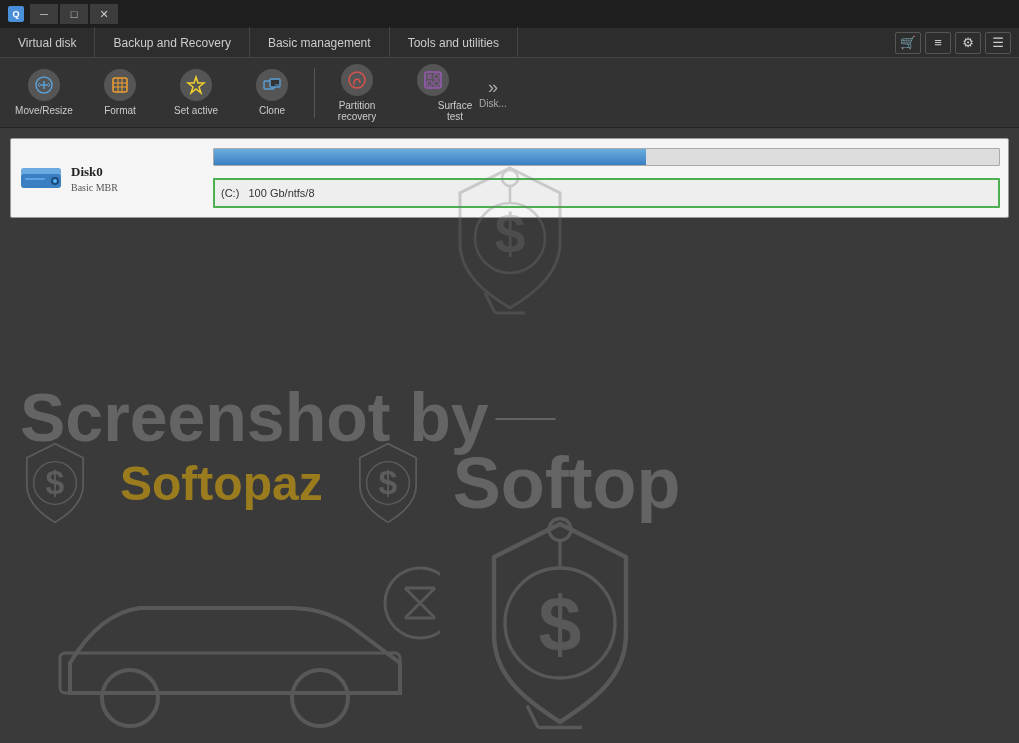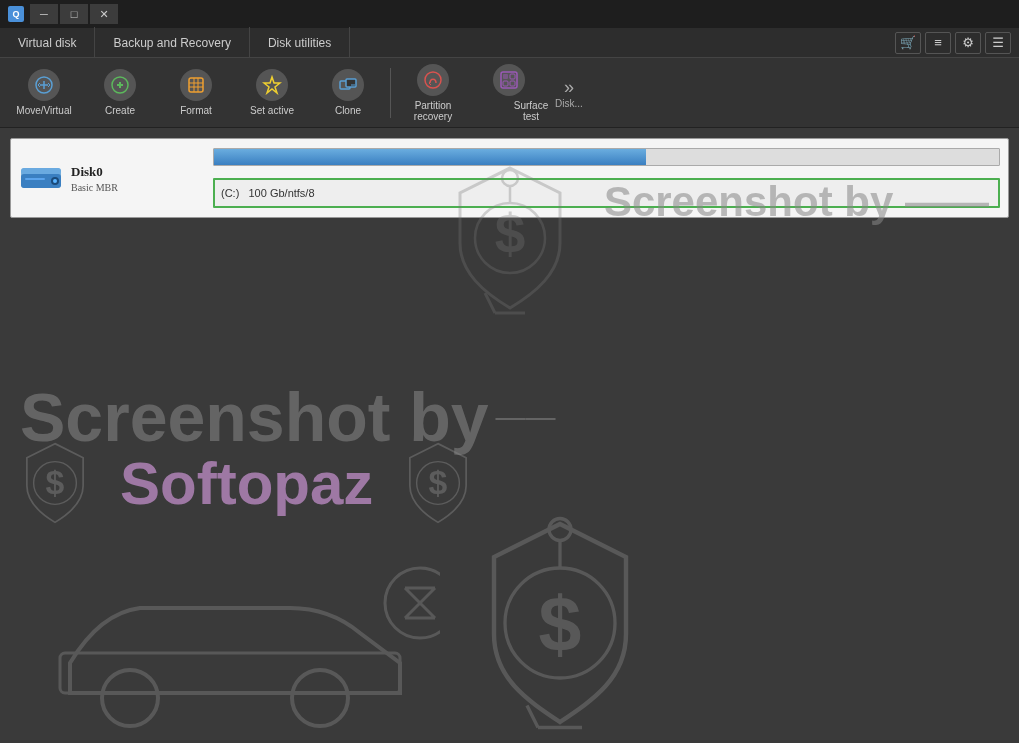--- a/index.html
+++ b/index.html
@@ -281,53 +281,47 @@
   </div>
 
   <div class="menu-bar">
     <div class="menu-tab">
       <span>Virtual disk</span>
     </div>
     <div class="menu-tab">
       <span>Backup and Recovery</span>
     </div>
     <div class="menu-tab">
-      <span>Disk utilities</span>
+      <span>Basic management</span>
+    </div>
+    <div class="menu-tab">
+      <span>Tools and utilities</span>
     </div>
     <div class="menu-tab-spacer"></div>
     <div class="menu-icons">
       <button class="menu-icon-btn">🛒</button>
       <button class="menu-icon-btn">≡</button>
       <button class="menu-icon-btn">⚙</button>
       <button class="menu-icon-btn">☰</button>
     </div>
   </div>
 
   <div class="toolbar">
     <button class="toolbar-btn">
       <div class="icon-circle blue">
         <svg width="20" height="20" viewBox="0 0 20 20">
           <circle cx="10" cy="10" r="8" fill="none" stroke="#5a9fd4" stroke-width="1.5"></circle>
           <path d="M6 10h8M10 6v8" stroke="#5a9fd4" stroke-width="1.5"></path>
           <path d="M4 10 L6 8 M4 10 L6 12" stroke="#5a9fd4" stroke-width="1"></path>
           <path d="M16 10 L14 8 M16 10 L14 12" stroke="#5a9fd4" stroke-width="1"></path>
         </svg>
       </div>
-      <span>Move/Virtual</span>
-    </button>
-
-    <button class="toolbar-btn">
-      <div class="icon-circle green">
-        <svg width="20" height="20" viewBox="0 0 20 20">
-          <circle cx="10" cy="10" r="8" fill="none" stroke="#5cb85c" stroke-width="1.5"></circle>
-          <path d="M7 10h6M10 7v6" stroke="#5cb85c" stroke-width="2"></path>
-        </svg>
-      </div>
-      <span>Create</span>
-    </button>
+      <span>Move/Resize</span>
+    </button>
+
 
     <button class="toolbar-btn">
       <div class="icon-circle orange">
         <svg width="20" height="20" viewBox="0 0 20 20">
           <rect x="3" y="3" width="14" height="14" rx="2" fill="none" stroke="#f0a030" stroke-width="1.5"></rect>
           <line x1="3" y1="8" x2="17" y2="8" stroke="#f0a030" stroke-width="1"></line>
           <line x1="3" y1="12" x2="17" y2="12" stroke="#f0a030" stroke-width="1"></line>
           <line x1="8" y1="3" x2="8" y2="17" stroke="#f0a030" stroke-width="1"></line>
           <line x1="12" y1="3" x2="12" y2="17" stroke="#f0a030" stroke-width="1"></line>
         </svg>
@@ -432,41 +426,39 @@
           <path d="M80 10 L130 35 L130 85 C130 115 105 135 80 150 C55 135 30 115 30 85 L30 35 Z" fill="none" stroke="#777" stroke-width="3"></path>
           <text x="80" y="95" text-anchor="middle" font-size="55" font-weight="900" fill="#777" font-family="Arial">$</text>
           <circle cx="80" cy="80" r="35" fill="none" stroke="#777" stroke-width="2.5"></circle>
           <line x1="55" y1="135" x2="65" y2="155" stroke="#777" stroke-width="3"></line>
           <line x1="65" y1="155" x2="95" y2="155" stroke="#777" stroke-width="3"></line>
           <circle cx="80" cy="20" r="8" fill="none" stroke="#777" stroke-width="2.5"></circle>
           <line x1="80" y1="28" x2="80" y2="45" stroke="#777" stroke-width="2.5"></line>
         </svg>
       </div>
 
-      <div style="position:absolute;top:50px;left:0;right:0;display:flex;align-items:center;justify-content:flex-end;padding-right:30px;opacity:0.55;">
-        <span style="font-size:42px;font-weight:900;color:#888;font-family:Arial;">Screenshot by ——</span>
-      </div>
 
       <div style="position:absolute;top:250px;left:0;right:0;display:flex;align-items:center;gap:7px;padding-left:20px;opacity:0.55;">
         <span style="font-size:68px;font-weight:900;color:#888;font-family:Arial;">Screenshot by</span>
         <span style="font-size:30px;color:#888;">——</span>
       </div>
 
       <div style="position:absolute;top:310px;left:0;right:0;display:flex;align-items:center;gap:20px;padding-left:10px;opacity:0.55;">
         <svg width="90" height="90" viewBox="0 0 160 160" opacity="0.8">
           <path d="M80 10 L130 35 L130 85 C130 115 105 135 80 150 C55 135 30 115 30 85 L30 35 Z" fill="none" stroke="#888" stroke-width="3"></path>
           <text x="80" y="100" text-anchor="middle" font-size="60" font-weight="900" fill="#888" font-family="Arial">$</text>
           <circle cx="80" cy="80" r="38" fill="none" stroke="#888" stroke-width="2.5"></circle>
         </svg>
-        <span style="font-size:60px;font-weight:900;color:#f0abfc;font-family:Arial;">Softopaz</span>
+        <span style="font-size:48px;font-weight:900;color:#eab308;font-family:Arial;">Softopaz</span>
         <svg width="90" height="90" viewBox="0 0 160 160" opacity="0.8">
           <path d="M80 10 L130 35 L130 85 C130 115 105 135 80 150 C55 135 30 115 30 85 L30 35 Z" fill="none" stroke="#888" stroke-width="3"></path>
           <text x="80" y="100" text-anchor="middle" font-size="60" font-weight="900" fill="#888" font-family="Arial">$</text>
           <circle cx="80" cy="80" r="38" fill="none" stroke="#888" stroke-width="2.5"></circle>
         </svg>
+        <span style="font-size:72px;font-weight:900;color:#888;font-family:Arial;">Softop</span>
       </div>
 
       <div style="position:absolute;bottom:10px;left:0;right:0;display:flex;align-items:flex-end;gap:10px;padding:0 10px;opacity:0.5;">
 
         <svg width="430" height="200" viewBox="0 0 430 200">
 
           <path d="M60 130 Q90 80 130 75 L280 75 Q320 75 350 100 L390 130 L390 160 L60 160 Z" fill="none" stroke="#777" stroke-width="4"></path>
           <circle cx="120" cy="165" r="28" fill="none" stroke="#777" stroke-width="4"></circle>
           <circle cx="310" cy="165" r="28" fill="none" stroke="#777" stroke-width="4"></circle>
           <rect x="50" y="120" width="340" height="40" rx="5" fill="none" stroke="#777" stroke-width="3"></rect>

